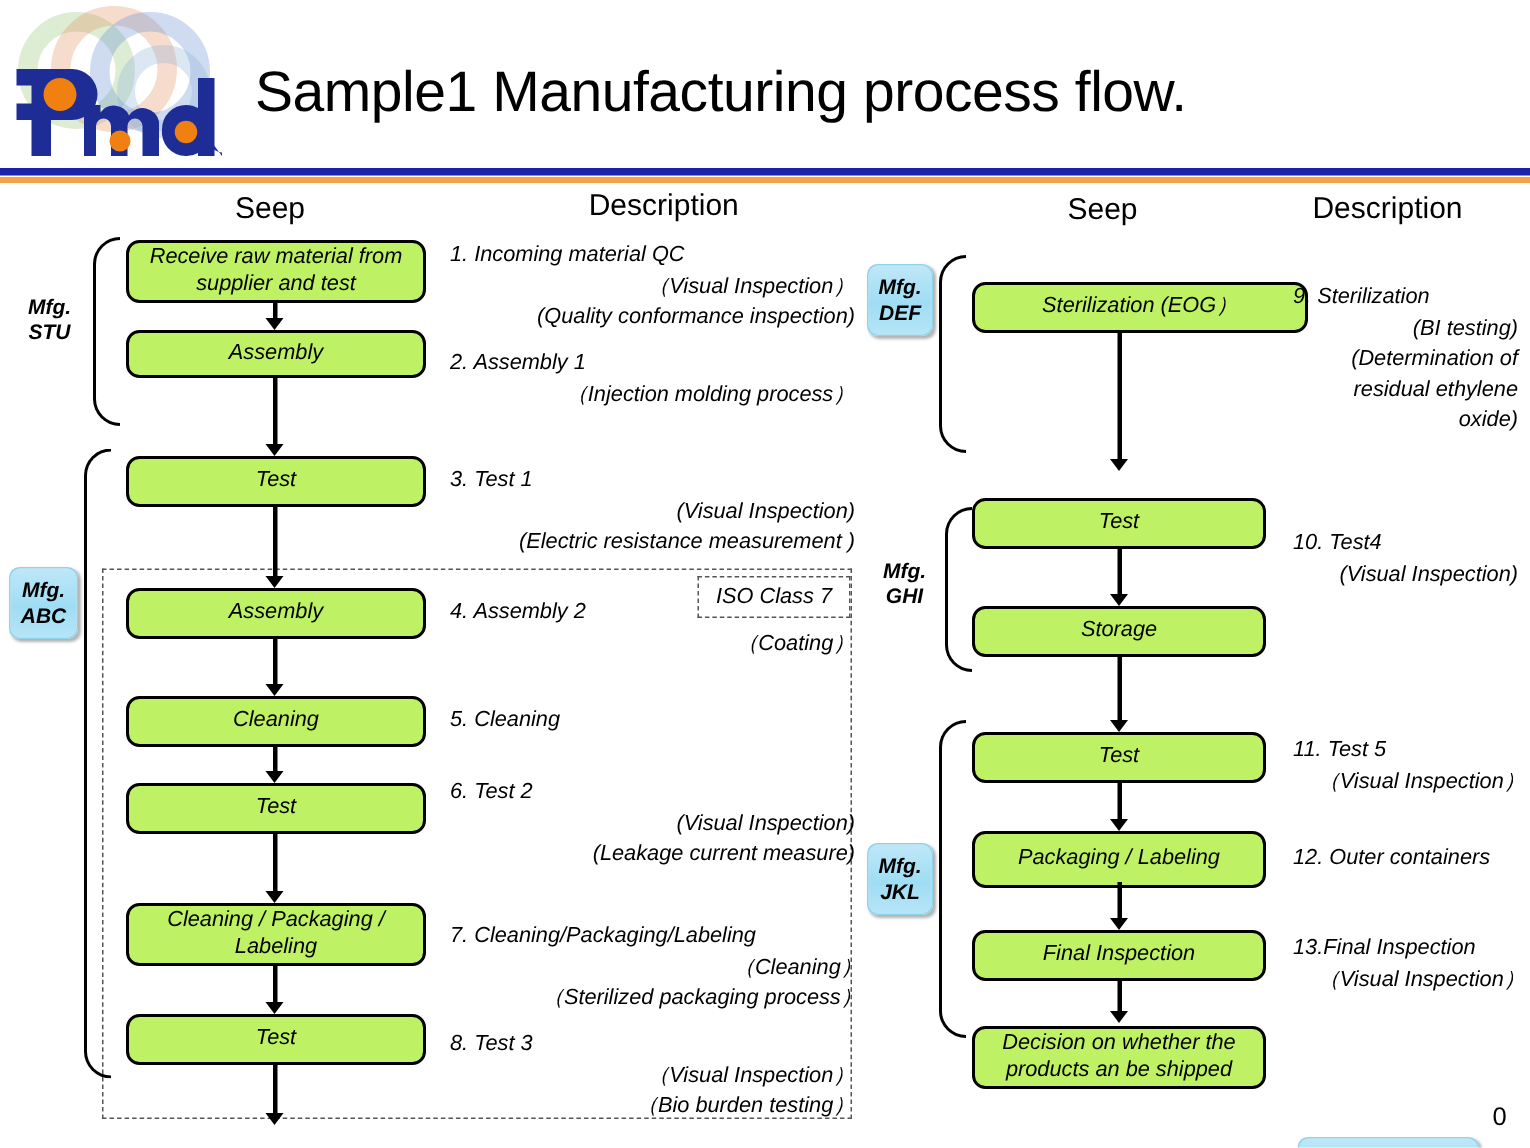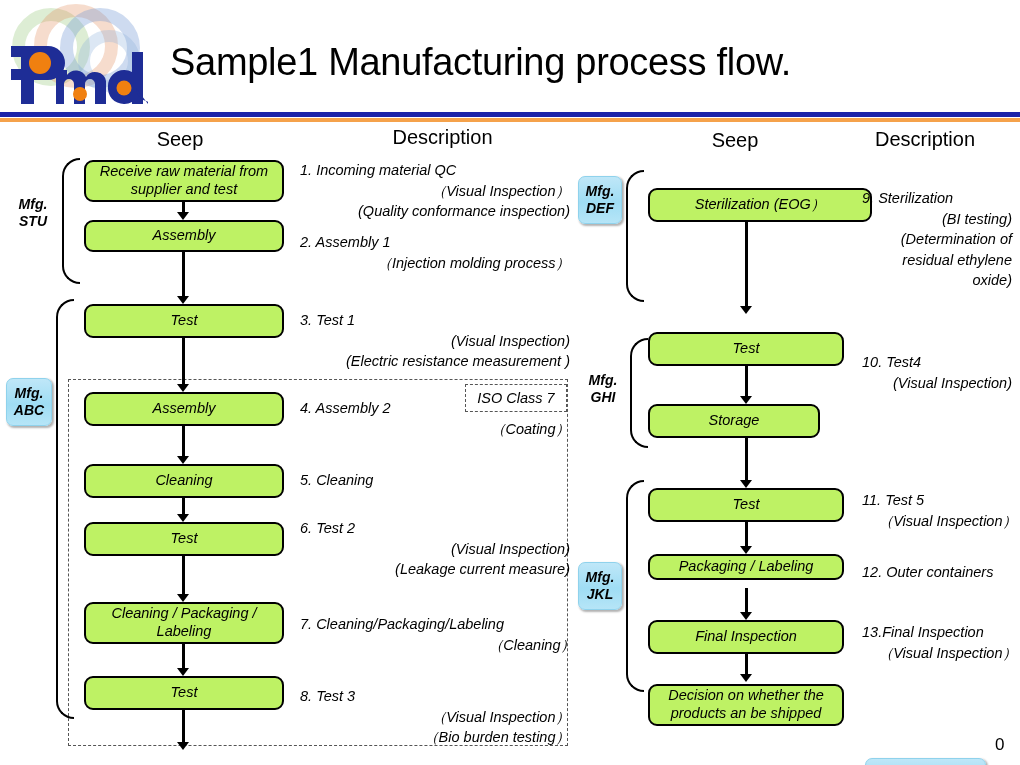--- a/index.html
+++ b/index.html
@@ -279,20 +279,21 @@
   <span class="num">6.</span>
   <span>Test 2</span>
   <span class="sub indent2">(Visual Inspection)</span>
   <span class="sub indent2">(Leakage current measure)</span>
 </div>
 
 <div class="desc" style="left:300px; top:614px; width:275px;">
   <span class="num">7.</span>
   <span>Cleaning/Packaging/Labeling</span>
   <span class="sub indent1">（Cleaning）</span>
+  <span class="sub indent2">（Sterilized packaging process）</span>
 </div>
 
 <div class="desc" style="left:300px; top:686px; width:270px;">
   <span class="num">8.</span>
   <span>Test 3</span>
   <span class="sub indent2">（Visual Inspection）</span>
   <span class="sub indent2">（Bio burden testing）</span>
 </div>
 
 <div class="bracket" style="left:626px; top:170px; height:132px;"></div>
@@ -322,33 +323,33 @@
     <div class="shaft" style="height:85px;"></div>
     <div class="head" style="top:84px;"></div>
   </div>
 
 <div class="box" style="left:648px; top:332px; width:196px; height:34px;">Test</div>
 <div class="arrow" style="left:740px; top:366px; height:38px;">
     <div class="shaft" style="height:31px;"></div>
     <div class="head" style="top:30px;"></div>
   </div>
 
-<div class="box" style="left:648px; top:404px; width:172px; height:34px;">Storage</div>
+<div class="box" style="left:648px; top:404px; width:196px; height:34px;">Storage</div>
 <div class="arrow" style="left:740px; top:438px; height:50px;">
     <div class="shaft" style="height:43px;"></div>
     <div class="head" style="top:42px;"></div>
   </div>
 
 <div class="box" style="left:648px; top:488px; width:196px; height:34px;">Test</div>
 <div class="arrow" style="left:740px; top:522px; height:32px;">
     <div class="shaft" style="height:25px;"></div>
     <div class="head" style="top:24px;"></div>
   </div>
 
-<div class="box" style="left:648px; top:554px; width:196px; height:26px;">Packaging / Labeling</div>
+<div class="box" style="left:648px; top:554px; width:196px; height:38px;">Packaging / Labeling</div>
 <div class="arrow" style="left:740px; top:588px; height:32px;">
     <div class="shaft" style="height:25px;"></div>
     <div class="head" style="top:24px;"></div>
   </div>
 
 <div class="box" style="left:648px; top:620px; width:196px; height:34px;">Final Inspection</div>
 <div class="arrow" style="left:740px; top:654px; height:28px;">
     <div class="shaft" style="height:21px;"></div>
     <div class="head" style="top:20px;"></div>
   </div>

